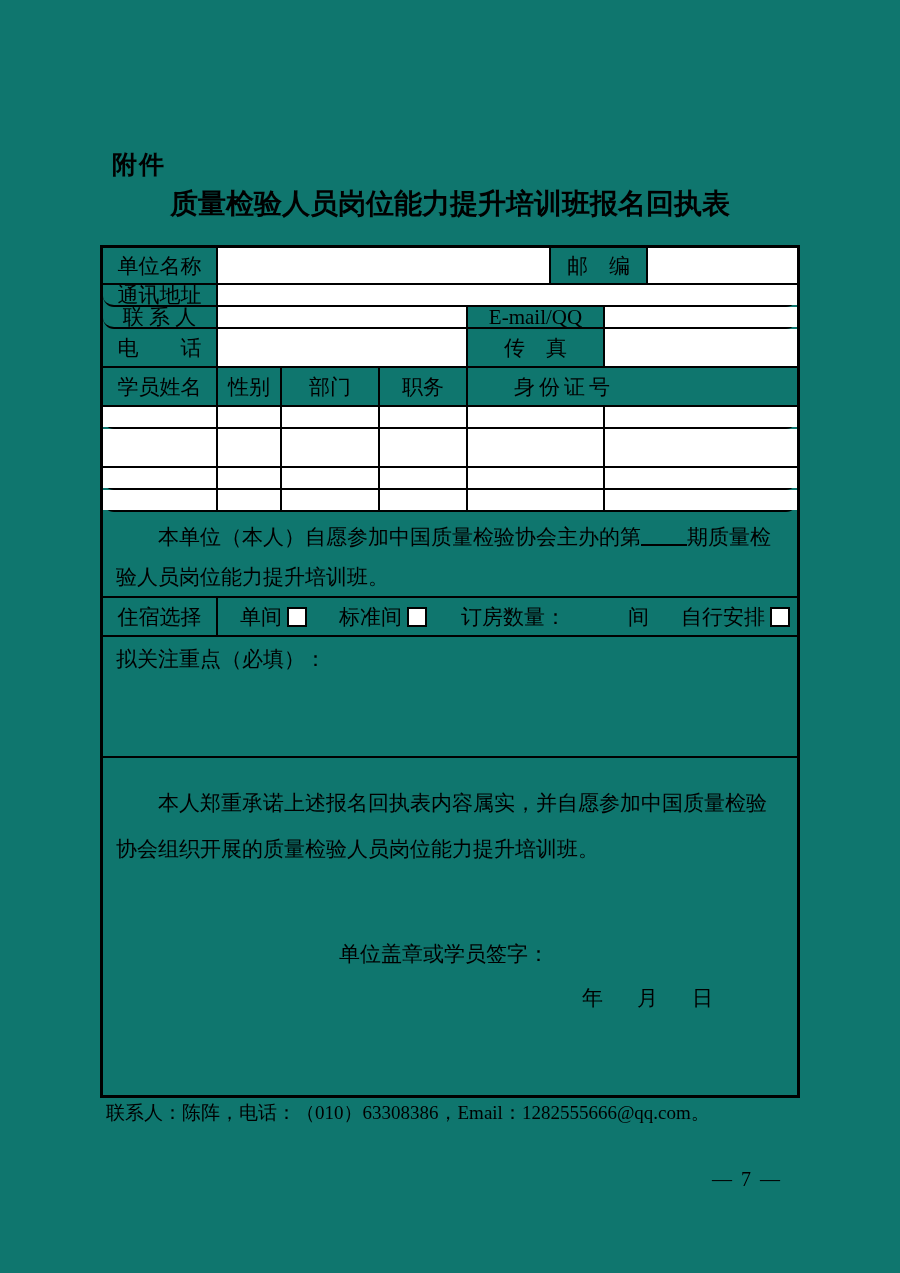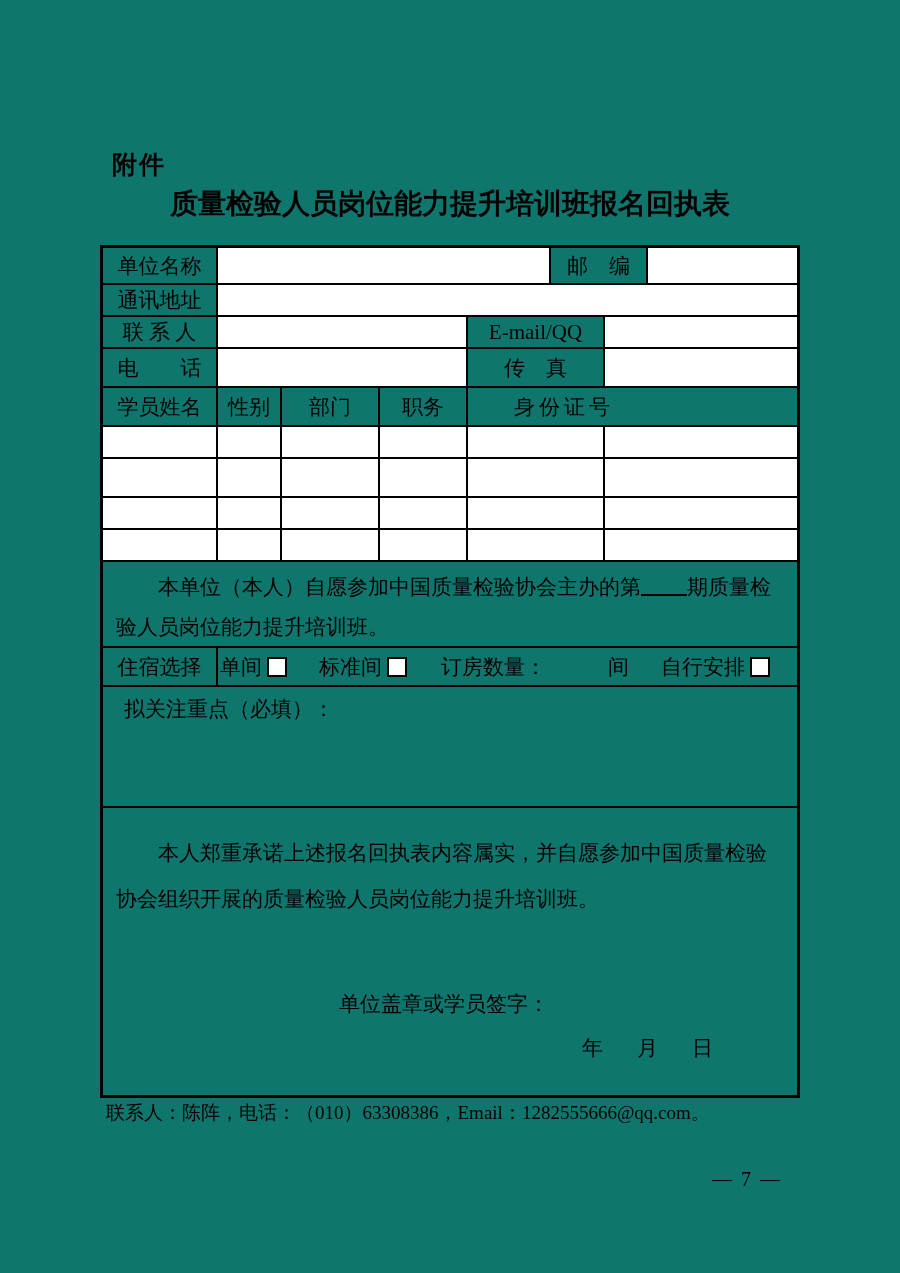--- a/index.html
+++ b/index.html
@@ -40,38 +40,38 @@
   .full { width:100%; border-right:none; }
   .para {
     display:block; width:100%;
     padding:5px 13px 0 13px;
     line-height:40px; text-indent:2em;border-radius:22px;
   }
   .blank-line {
     display:inline-block; width:46px; height:20px;
     border-bottom:2px solid #000; vertical-align:-2px;
   }
-  .lodging-content { padding-left:2px;border-radius:10px; }
+  .lodging-content { padding-left:22px;border-radius:10px; }
   .cbx {
     display:inline-block; width:20px; height:20px;
     border:2px solid #000; margin-left:5px; vertical-align:-2px;
     background:#fff;
   }
   .opt { display:flex; align-items:center; }
-  .focus-cell { align-items:flex-start; padding:8px 21px; }
+  .focus-cell { align-items:flex-start; padding:8px 13px; }
   .pledge-cell { position:relative; display:block; }
   .pledge-para { padding:22px 13px 0 13px; line-height:46px; text-indent:2em; }
   .sig-line { position:absolute; left:236px; top:182px; font-size:21px; }
   .date-line { position:absolute; right:84px; top:226px; font-size:21px; display:flex; gap:34px; }
   .footer-contact { position:absolute; left:106px; top:1100px; font-size:19px; }
   .page-number { position:absolute; left:712px; top:1168px; font-size:20px; letter-spacing:2px; }
   .w115{flex:0 0 115px;} .w333{flex:0 0 333px;} .w97{flex:0 0 97px;} .w149{flex:0 0 149px;}
   .w579{flex:0 0 579px;} .w250{flex:0 0 250px;} .w137{flex:0 0 137px;} .w192{flex:0 0 192px;}
   .w64{flex:0 0 64px;} .w98{flex:0 0 98px;} .w88{flex:0 0 88px;}
-  .h37{height:37px;} .h38{height:32px;} .h39{height:39px;} .h86{height:86px;} .h121{height:121px;}
+  .h37{height:37px;} .h38{height:22px;border-radius:12px;} .h39{height:39px;} .h86{height:86px;} .h121{height:121px;}
 </style>
 </head>
 <body>
 
 <div class="page">
 
   <div class="attachment">附件</div>
   <div class="doc-title">质量检验人员岗位能力提升培训班报名回执表</div>
 
   <div class="form-table">

